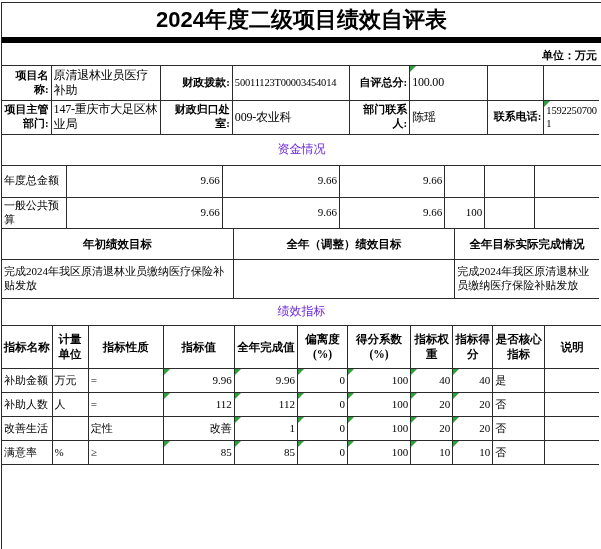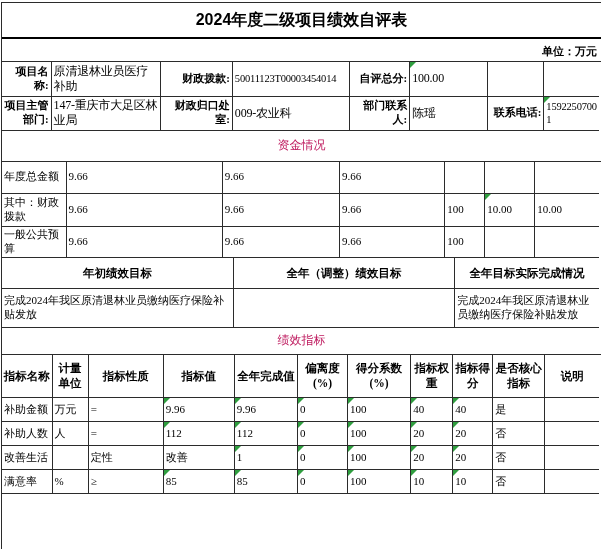--- a/index.html
+++ b/index.html
@@ -1,31 +1,31 @@
 <!DOCTYPE html>
 <html><head>
 <meta charset="utf-8">
 <style>
   html,body{margin:0;padding:0;background:#fff;}
   body{width:601px;height:549px;overflow:hidden;font-family:"Liberation Serif",serif;color:#000;}
   .sheet{width:599px;height:546px;margin:2px 0 0 1px;border:1px solid #2b2b2b;overflow:hidden;background:#fff;}
-  .title-row{height:34px;border-bottom:2px solid #000000;display:flex;align-items:center;justify-content:center;
-             font-family:"Liberation Sans",sans-serif;font-weight:bold;font-size:16px;}
+  .title-row{height:34px;border-bottom:6px solid #000000;display:flex;align-items:center;justify-content:center;
+             font-family:"Liberation Sans",sans-serif;font-weight:bold;font-size:22px;}
   .unit-row{height:23px;border-bottom:1px solid #2b2b2b;display:flex;align-items:flex-end;justify-content:flex-end;
             font-size:11px;font-weight:bold;padding:0 4px 2px 0;box-sizing:border-box;}
   .strip{border-bottom:1px solid #2b2b2b;display:flex;align-items:center;justify-content:center;
-         color:#be185d;font-size:12px;}
+         color:#6d28d9;font-size:12px;}
   table{border-collapse:collapse;table-layout:fixed;width:597px;}
   td{border-right:1px solid #2b2b2b;border-bottom:1px solid #2b2b2b;position:relative;
      padding:0 2px;overflow:hidden;box-sizing:border-box;vertical-align:middle;font-size:11px;line-height:1.25;}
   td:last-child{border-right:none;}
   .hd{font-weight:bold;text-align:center;font-size:11.5px;padding:0 1px;}
   .lbl{font-weight:bold;text-align:right;font-size:11px;}
   .val{text-align:left;font-size:12px;letter-spacing:-0.2px;}
-  .num{text-align:left;}
+  .num{text-align:right;}
   .big{font-size:11px;}
   .small{font-size:10.5px;letter-spacing:-0.2px;word-break:break-all;}
   .goalcell{vertical-align:middle;font-size:11px;}
   .flag{position:absolute;top:0;left:0;width:0;height:0;
         border-top:6px solid #2f9e3f;border-right:6px solid transparent;}
 </style>
 </head>
 <body>
 
 <div class="sheet">
@@ -82,29 +82,20 @@
     </colgroup>
     <tbody>
     <tr style="height:32px">
       <td class="big">年度总金额</td>
       <td class="num">9.66</td>
       <td class="num">9.66</td>
       <td class="num">9.66</td>
       <td class="num"></td>
       <td class="num"></td>
       <td class="num"></td>
-    </tr>
-    <tr style="height:33px">
-      <td class="big">其中：财政拨款</td>
-      <td class="num">9.66</td>
-      <td class="num">9.66</td>
-      <td class="num">9.66</td>
-      <td class="num">100</td>
-      <td><span class="flag"></span><span>10.00</span></td>
-      <td class="num">10.00</td>
     </tr>
     <tr style="height:31px">
       <td class="big">一般公共预算</td>
       <td class="num">9.66</td>
       <td class="num">9.66</td>
       <td class="num">9.66</td>
       <td class="num">100</td>
       <td class="num"></td>
       <td class="num"></td>
     </tr>

